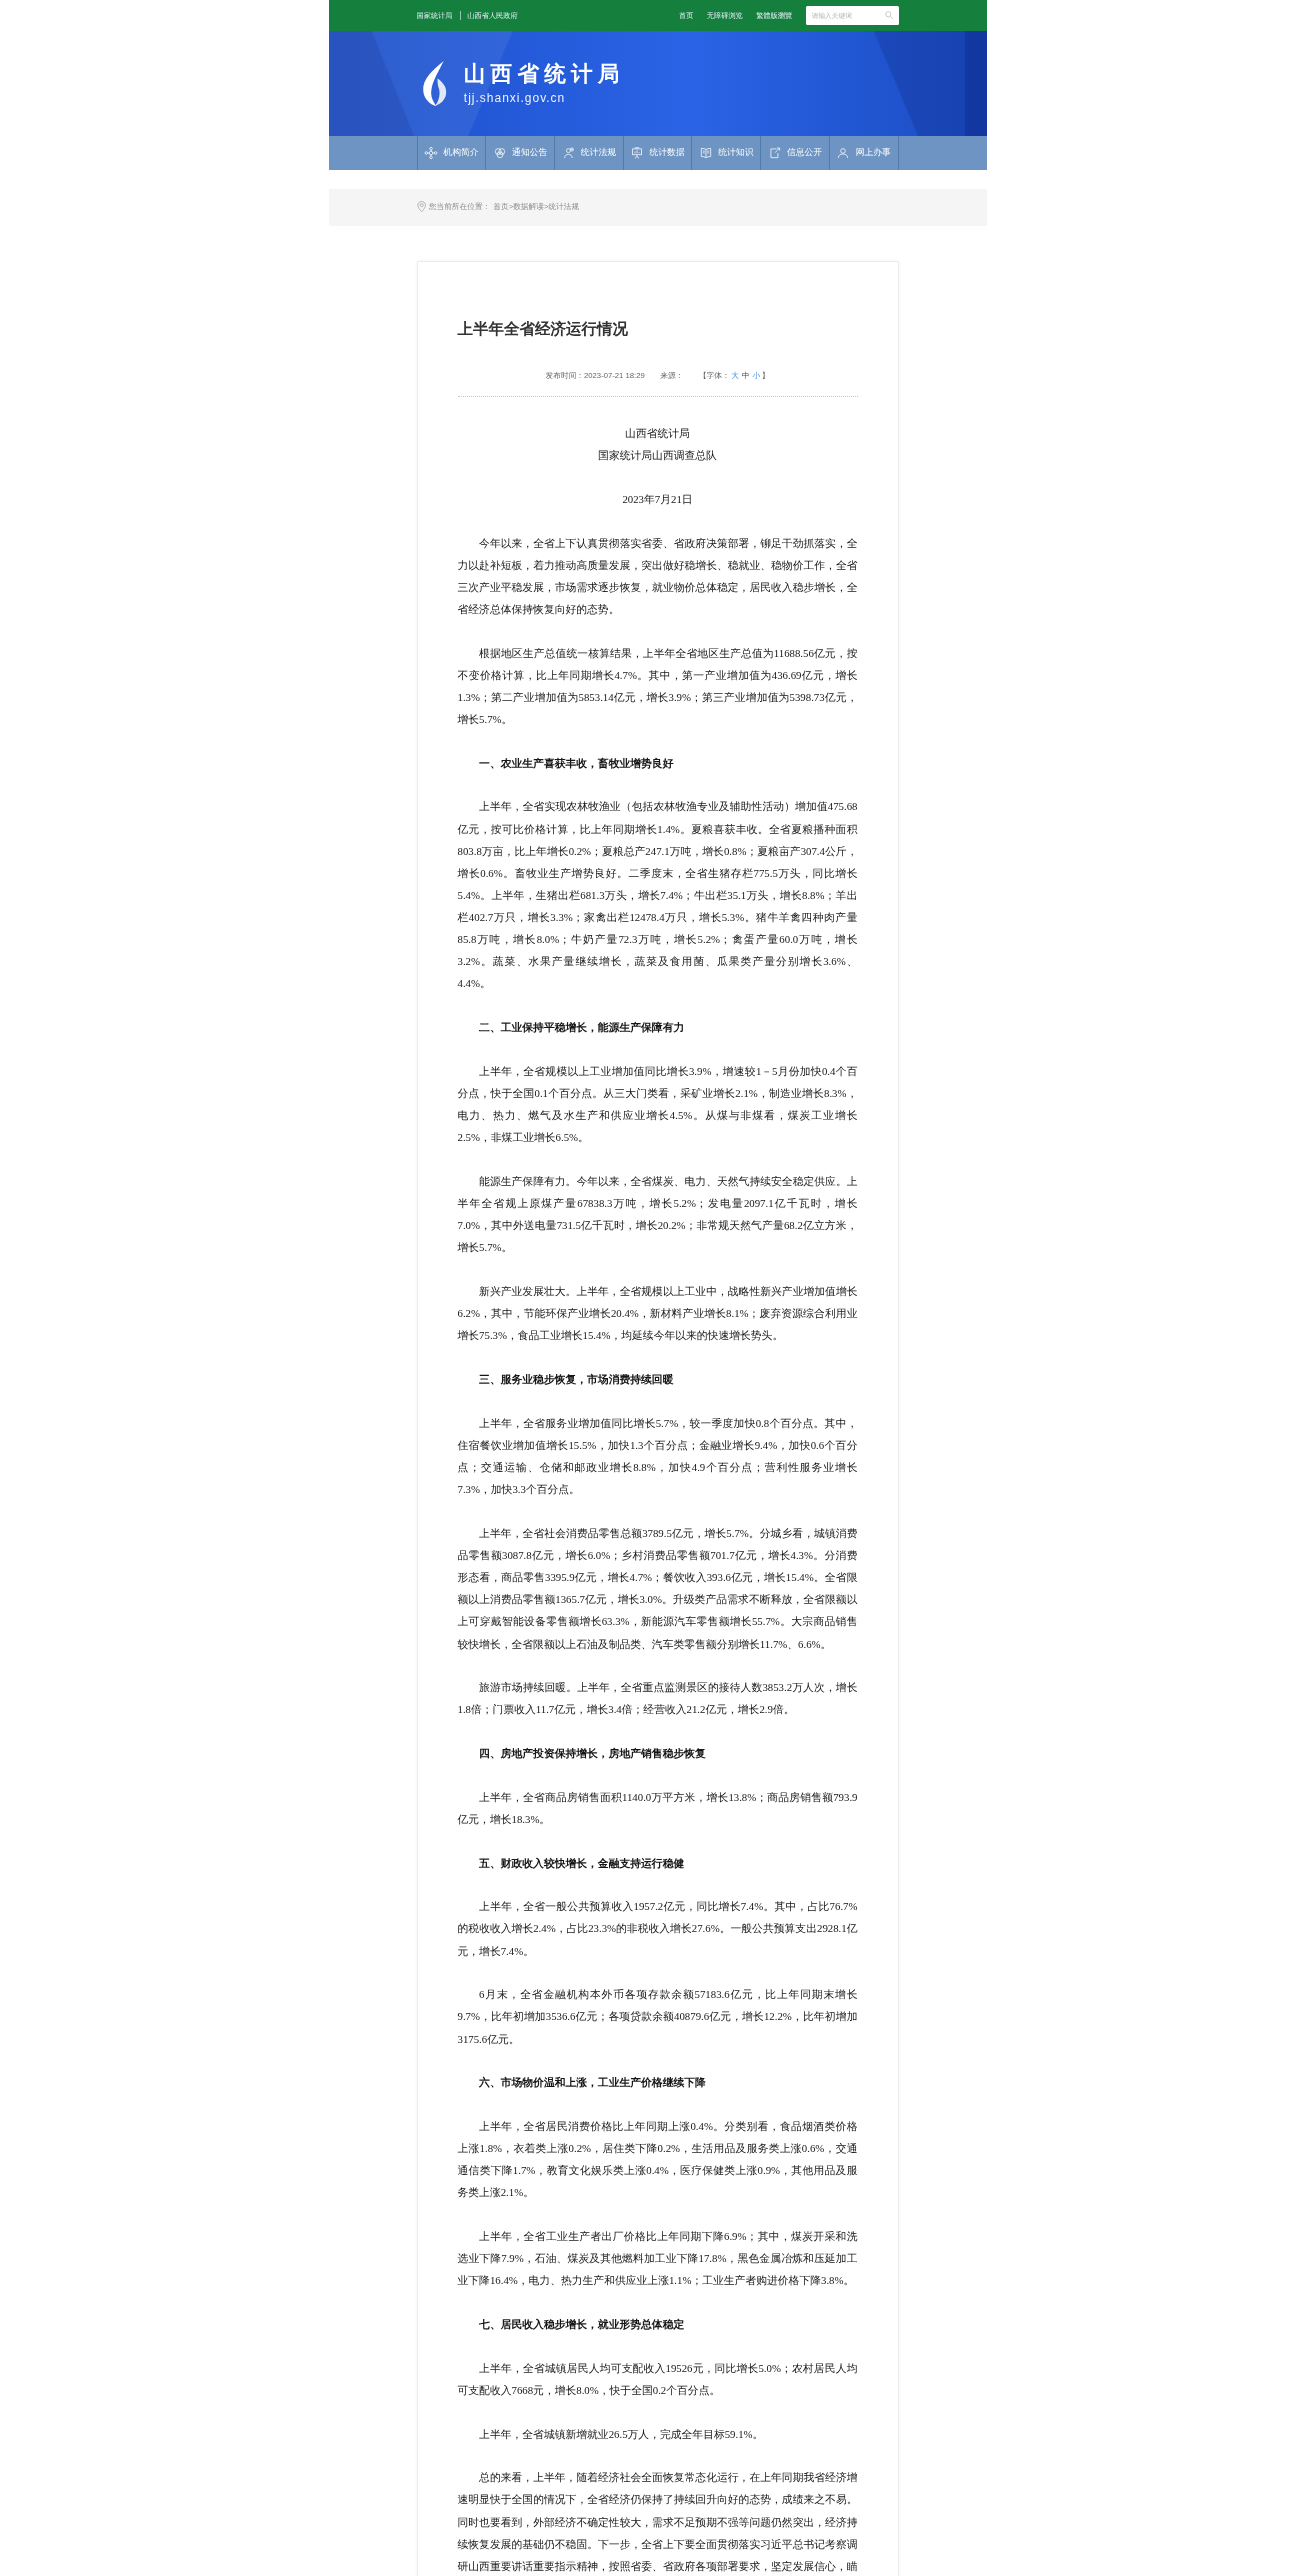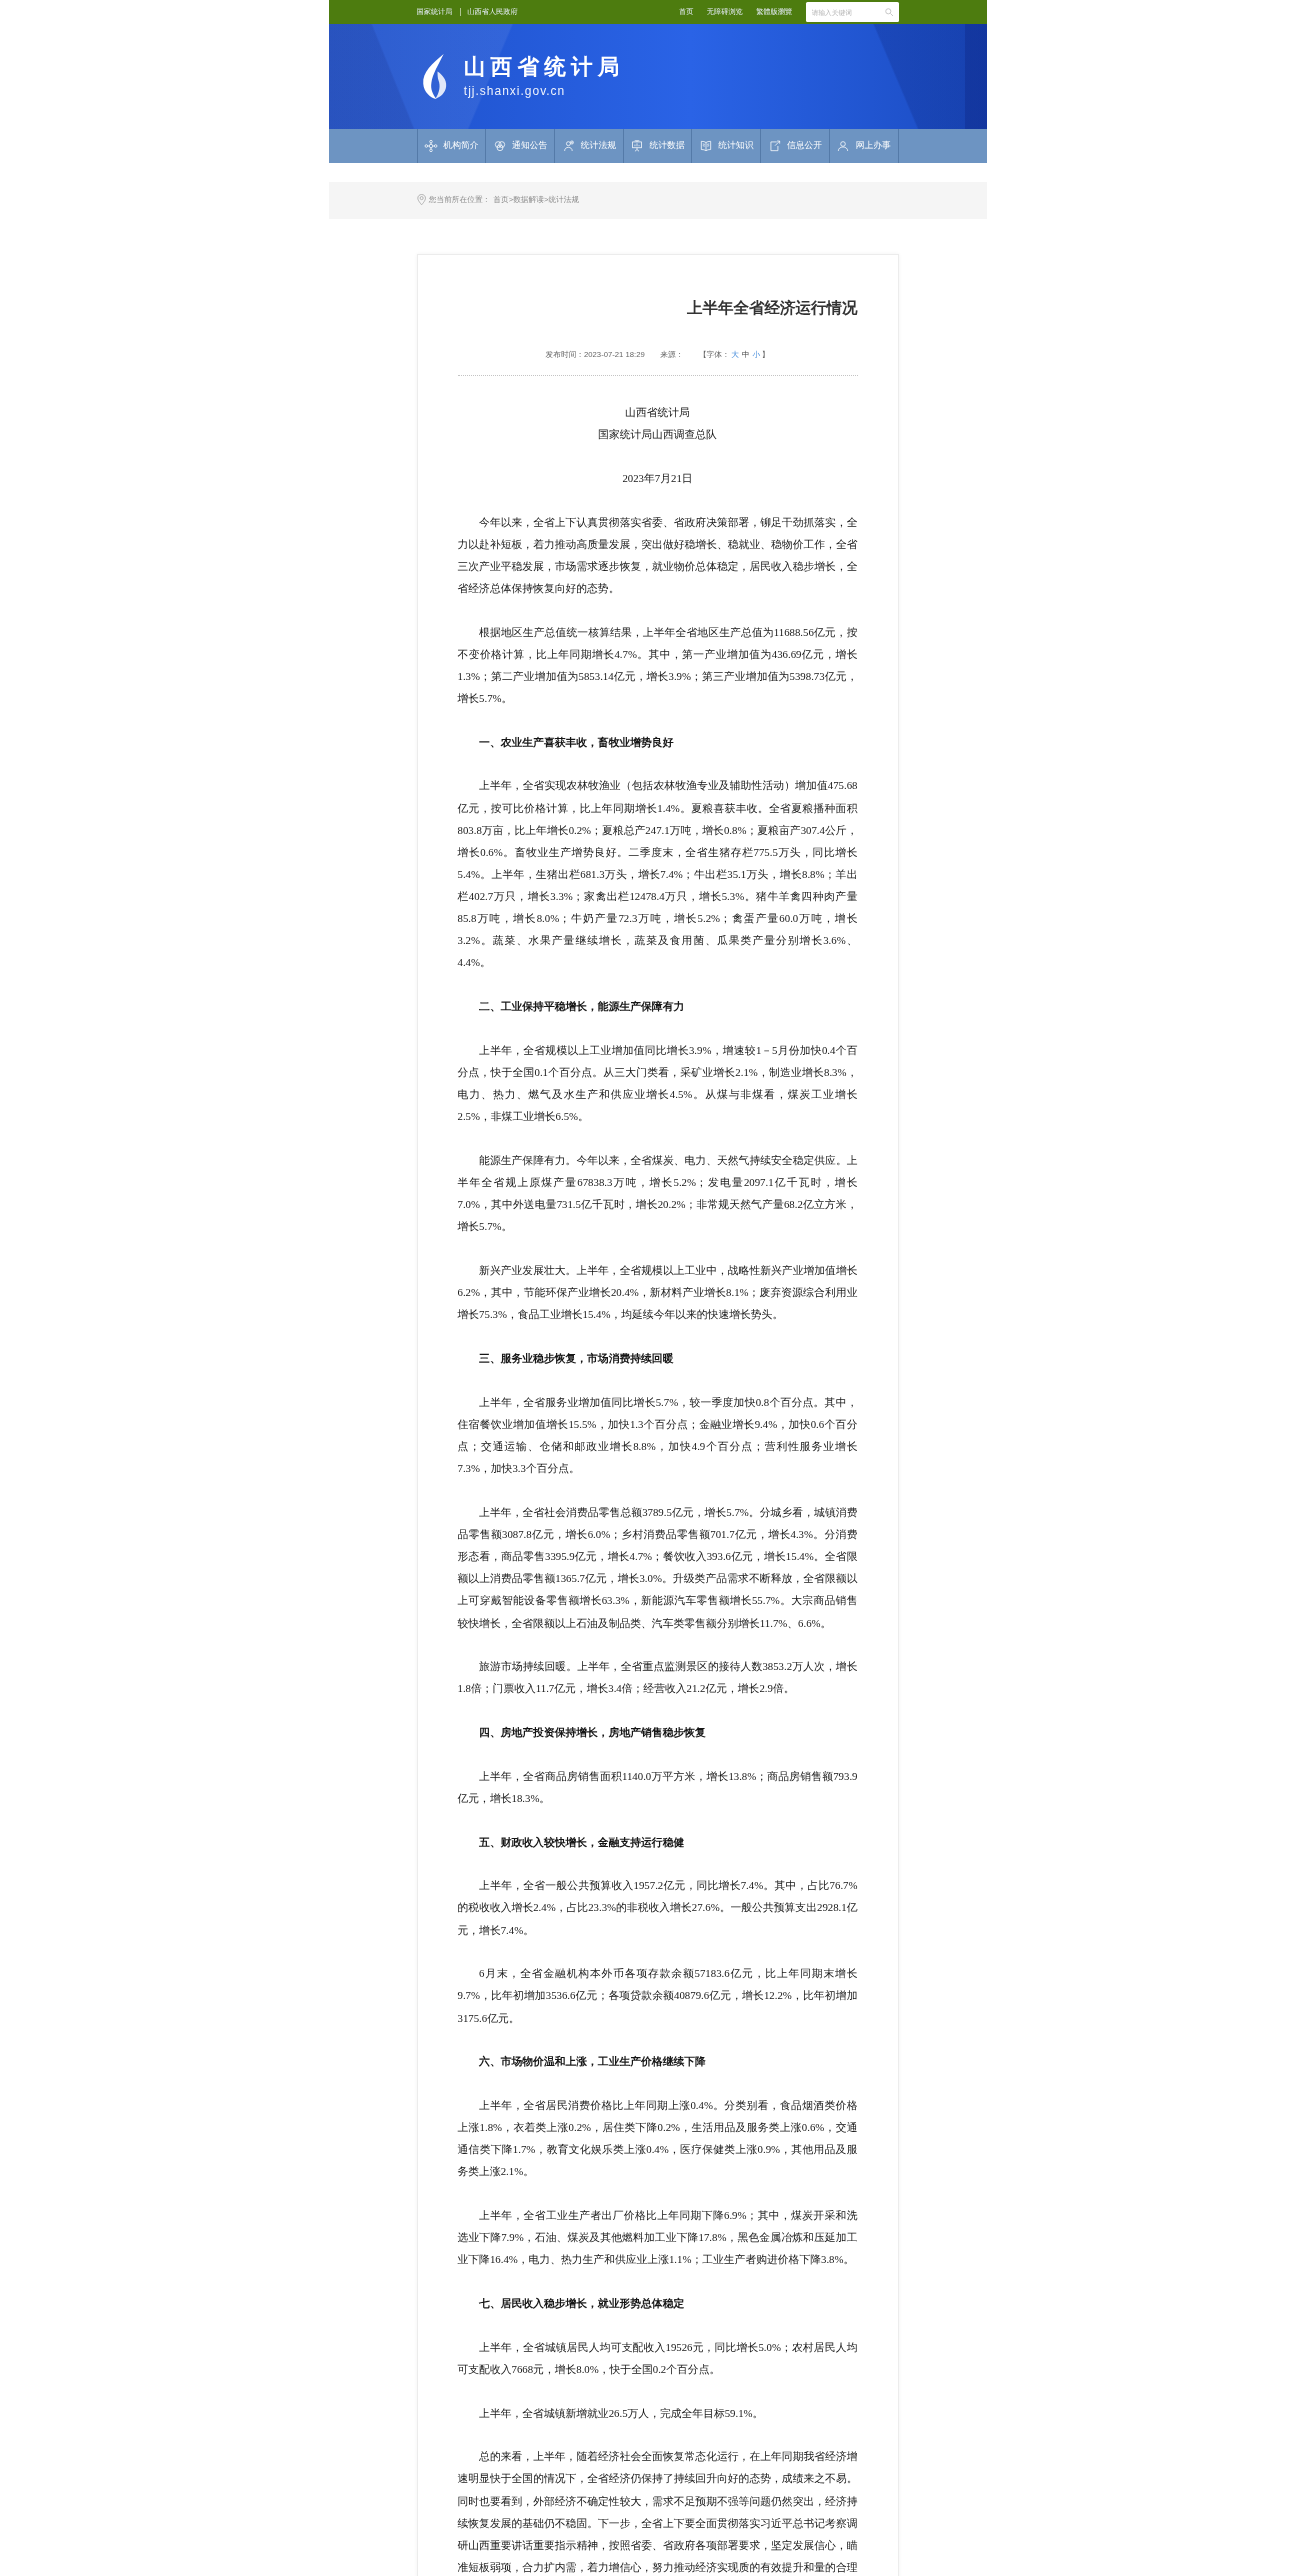--- a/index.html
+++ b/index.html
@@ -1,21 +1,21 @@
 <!DOCTYPE html>
 <html style="font-size:8.2px"><head>
 <meta charset="utf-8">
 <style>
   *{margin:0;padding:0;box-sizing:border-box;}
   html,body{background:#fff;}
   body{font-family:"Liberation Sans","DejaVu Sans",sans-serif;width:658px;margin:0 auto;color:#333;}
   .container{width:482px;margin:0 auto;}
 
   
-  .topbar{height:24px;background:#4d7c0f;}
+  .topbar{height:31px;background:#15803d;}
   .topbar .container{display:flex;align-items:center;height:100%;}
   .topbar-left{display:flex;align-items:center;gap:7.2px;}
   .topbar a,.toplink{color:#eaf0ff;font-size:7.2px;text-decoration:none;cursor:pointer;}
   .top-divider{width:0.5px;height:8.2px;background:rgba(255,255,255,.55);}
   .topbar-right{margin-left:auto;display:flex;align-items:center;gap:13.4px;}
   .search-box{position:relative;width:93px;height:19.6px;background:#fff;border-radius:1.5px;display:flex;align-items:center;}
   .search-box input{border:0;outline:0;background:transparent;width:72px;margin-left:6.2px;font-size:6.7px;color:#555;font-family:inherit;}
   .search-box input::placeholder{color:#b5b5b5;}
   .search-icon{position:absolute;right:4.6px;top:4.6px;width:10.3px;height:10.3px;}
 
@@ -41,21 +41,21 @@
   .nav-item svg{width:14px;height:14px;}
 
   
   .crumb-strip{background:#f5f5f5;height:37px;margin-top:18.5px;}
   .crumb-strip .container{display:flex;align-items:center;height:100%;gap:3px;}
   .crumb,.crumb-sep,.crumb-prefix{color:#8c8c8c;font-size:7.7px;text-decoration:none;}
   .pin-icon{width:9.3px;height:11.3px;}
 
   
   .card{width:482px;margin:35px auto 0;border:0.5px solid #ececec;box-shadow:0 0 4.1px rgba(0,0,0,.05);padding:43px 40px 31px;background:#fff;}
-  .article-title{text-align:right;font-size:15.5px;font-weight:bold;color:#333;}
+  .article-title{text-align:left;font-size:15.5px;font-weight:bold;color:#333;margin-top:14px;}
   .article-meta{text-align:center;margin-top:31px;font-size:7.7px;color:#666;}
   .article-meta .gap{display:inline-block;width:13.4px;}
   .fs-link{color:#4a8fdc;cursor:pointer;margin:0 1.5px;}
   .fs-mid{color:#444;cursor:pointer;margin:0 1.5px;}
   .dotted{border-top:0.5px dotted #c4c4c4;margin-top:15.5px;}
 
   .article-body{font-family:"Liberation Serif","DejaVu Serif",serif;color:#161616;font-size:10.8px;line-height:2.05;margin-top:25px;}
   .center-line{text-align:center;}
   .date-line{text-align:center;margin-top:21.6px;}
   .article-body p.para{text-indent:2em;margin-top:21.6px;text-align:justify;}

